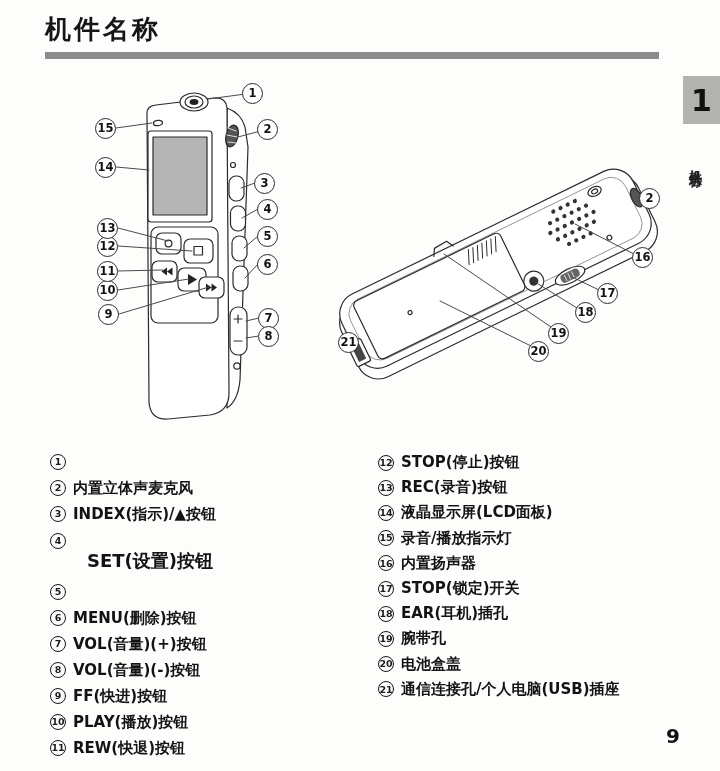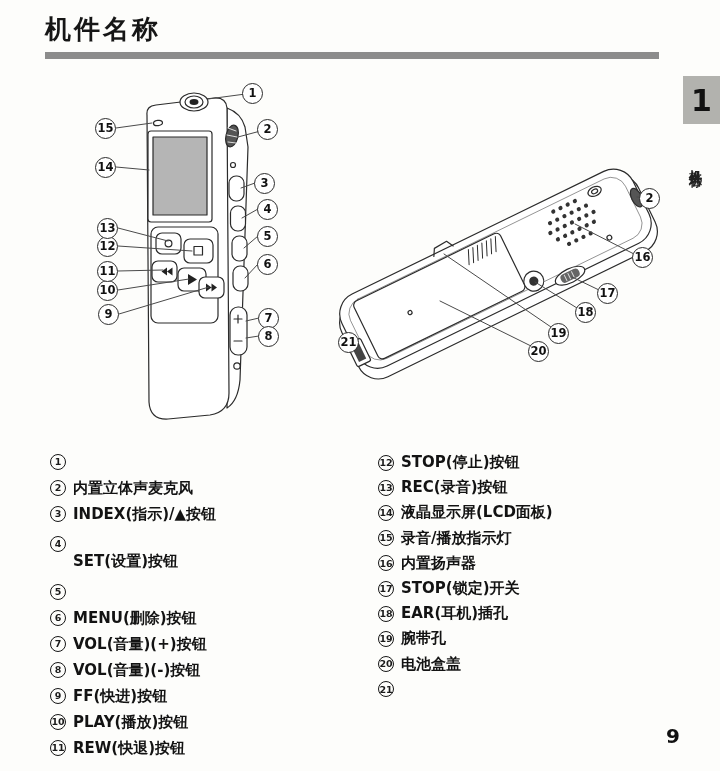--- a/index.html
+++ b/index.html
@@ -46,21 +46,21 @@
   .legend li{display:flex;align-items:center;white-space:nowrap;}
   .legend-left li{height:26px;}
   .legend-right li{height:25.2px;}
   .legend li.two-line{height:52px;flex-wrap:wrap;align-content:center;}
   .cnum{
     flex:0 0 auto;width:16px;height:16px;border:1.4px solid #161616;border-radius:50%;
     box-sizing:border-box;display:inline-flex;align-items:center;justify-content:center;
     font-size:9.5px;font-weight:bold;margin-right:7px;line-height:1;
   }
   .ltext{font-size:15px;font-weight:600;color:#131313;}
-  .ltext2{flex:0 0 100%;margin-left:23px;font-size:15px;font-weight:600;color:#131313;}
+  .ltext2{flex:0 0 100%;margin-left:37px;font-size:18px;font-weight:600;color:#131313;}
   .page-number{
     position:absolute;left:666px;top:724px;font-size:20px;font-weight:bold;color:#111;
   }
 </style>
 </head>
 <body>
 
 <div class="page-title">机件名称</div>
 <div class="title-bar"></div>
 
@@ -325,16 +325,17 @@
   <li>
       <span class="cnum">19</span>
       <span class="ltext">腕带孔</span>
     </li>
   <li>
       <span class="cnum">20</span>
       <span class="ltext">电池盒盖</span>
     </li>
   <li>
       <span class="cnum">21</span>
+      <span class="ltext">通信连接孔/个人电脑(USB)插座</span>
     </li>
 </ul>
 
 <div class="page-number">9</div>
 
 </body></html>

